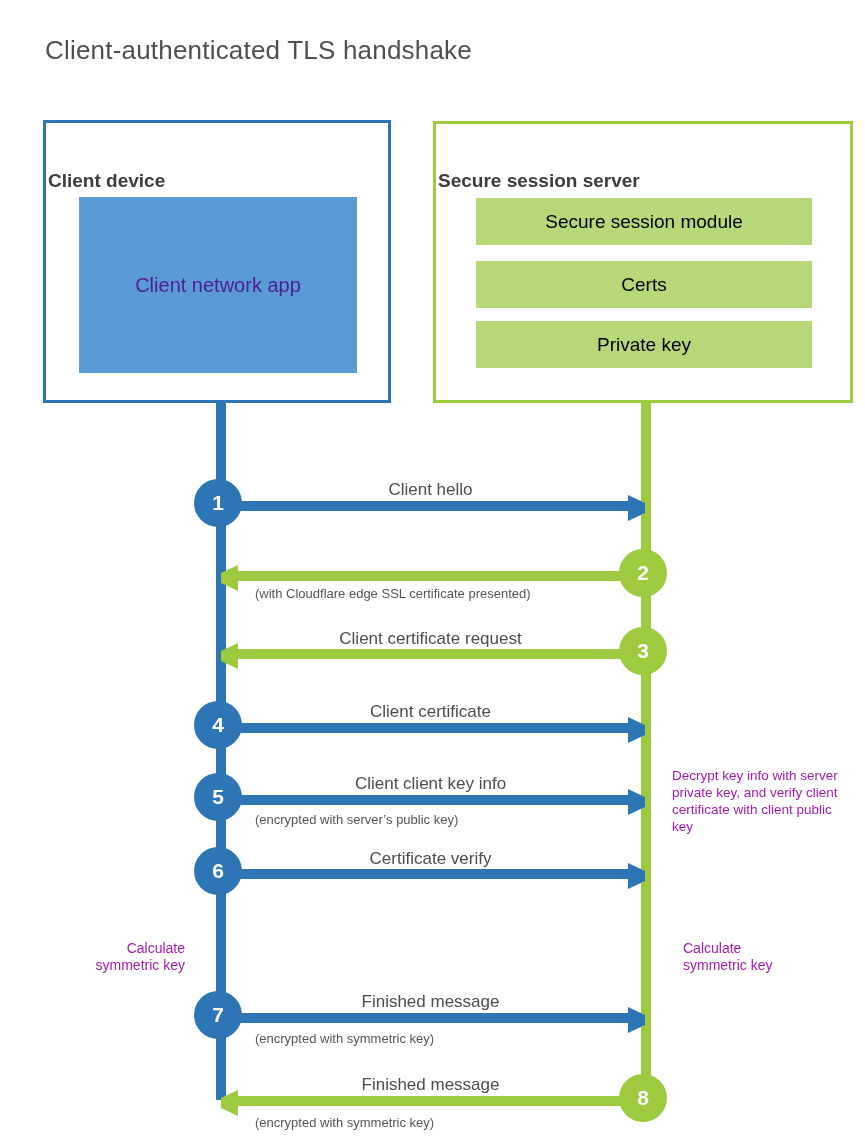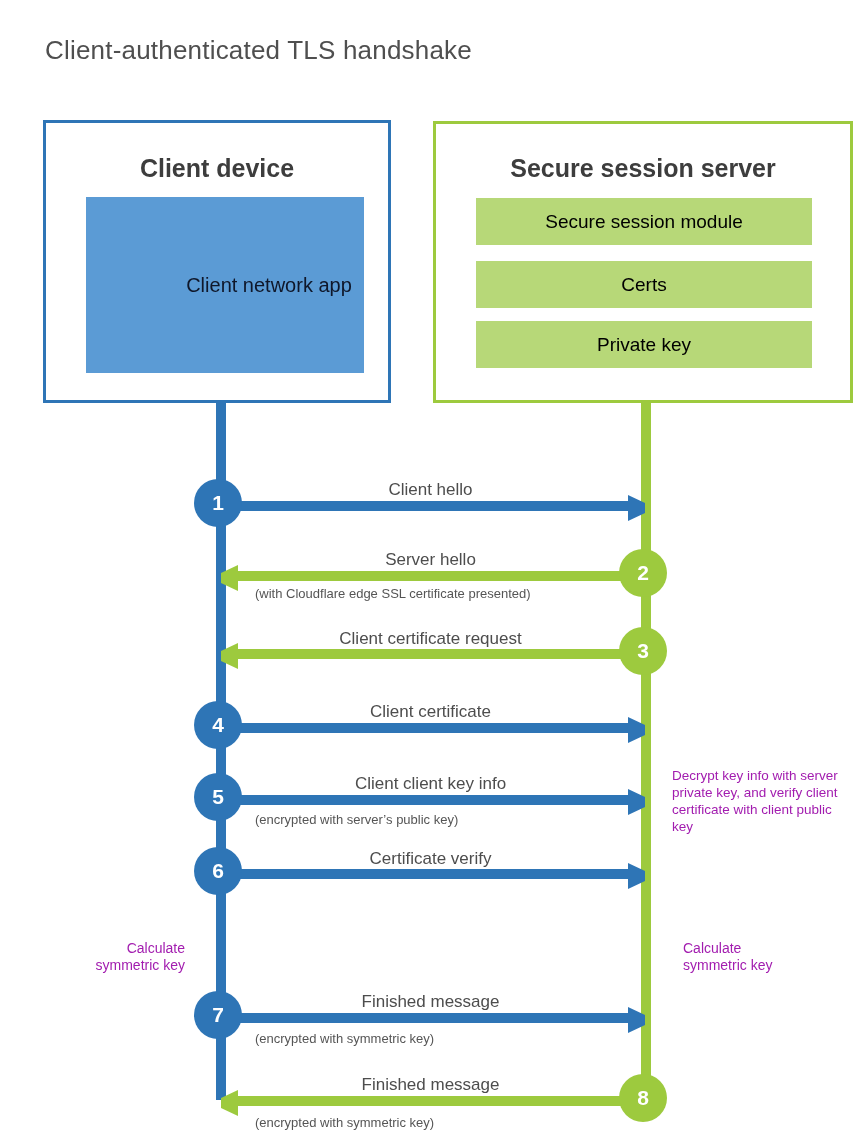--- a/index.html
+++ b/index.html
@@ -10,29 +10,29 @@
   .page-title {
     position:absolute; left:30px; top:20px;
     font-size:26px; font-weight:300; color:#4f4f4f; letter-spacing:.2px;
   }
 
   
   .entity-box { position:absolute; border:3px solid; background:#fff; }
   .client-box  { left:33px;  top:110px; width:348px; height:283px; border-color:#2e75b6; }
   .server-box  { left:423px; top:111px; width:420px; height:282px; border-color:#9dca3e; }
   .box-title {
-    position:absolute; text-align:center;
-    font-size:25px; font-weight:bold; color:#3d3d3d;
+    position:absolute; 
+    font-size:19px; font-weight:bold; color:#3d3d3d;margin-top:16px;
   }
   .client-box-title { left:33px;  top:139px; width:348px; }
   .server-box-title { left:423px; top:139px; width:420px; }
 
   .client-app {
-    position:absolute; left:76px; top:187px; width:278px; height:176px;
-    background:#5b9bd5; color:#0f172a; display:flex; align-items:center; justify-content:flex-end;
+    position:absolute; left:69px; top:187px; width:278px; height:176px;
+    background:#5b9bd5; color:#4c1d95; display:flex; align-items:center; justify-content:center;
     text-align:center; font-size:20px; line-height:1.35;
   }
   .client-app span { display:inline-block; width:180px; }
 
   .module-bar {
     position:absolute; left:466px; width:336px; height:47px;
     background:#b7d878; color:#000000; display:flex; align-items:center; justify-content:center;
     font-size:19px;
   }
   .bar-1 { top:188px; } .bar-2 { top:251px; } .bar-3 { top:311px; }
@@ -97,21 +97,20 @@
   <div class="module-bar bar-2">Certs</div>
 
   <div class="lifeline lifeline-blue"></div>
   <div class="lifeline lifeline-green"></div>
 
   <div class="msg-label" style="top:465px">Client hello</div>
   <div class="msg-line blue" style="top:491px"></div>
   <div class="arrow-head right" style="top:485px"></div>
   <div class="badge blue" style="top:469px">1</div>
 
-  <div class="msg-label" style="top:535px">Server hello</div>
   <div class="msg-line green" style="top:561px"></div>
   <div class="arrow-head left" style="top:555px"></div>
   <div class="msg-sub" style="top:571px">(with Cloudflare edge SSL certificate presented)</div>
   <div class="badge green" style="top:539px">2</div>
 
   <div class="msg-label" style="top:614px">Client certificate request</div>
   <div class="msg-line green" style="top:639px"></div>
   <div class="arrow-head left" style="top:633px"></div>
   <div class="badge green" style="top:617px">3</div>
 

